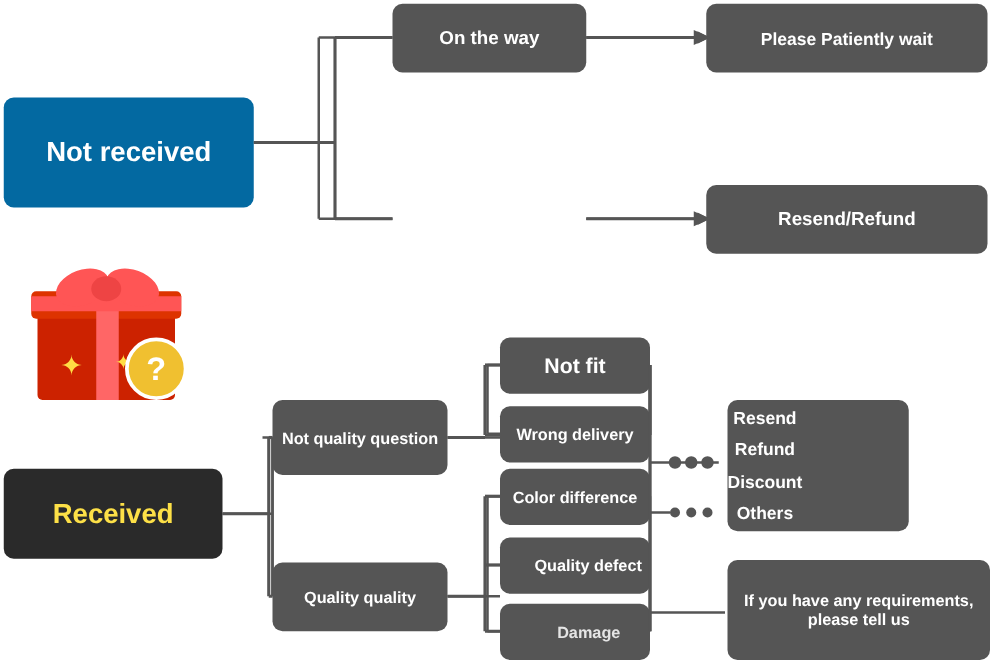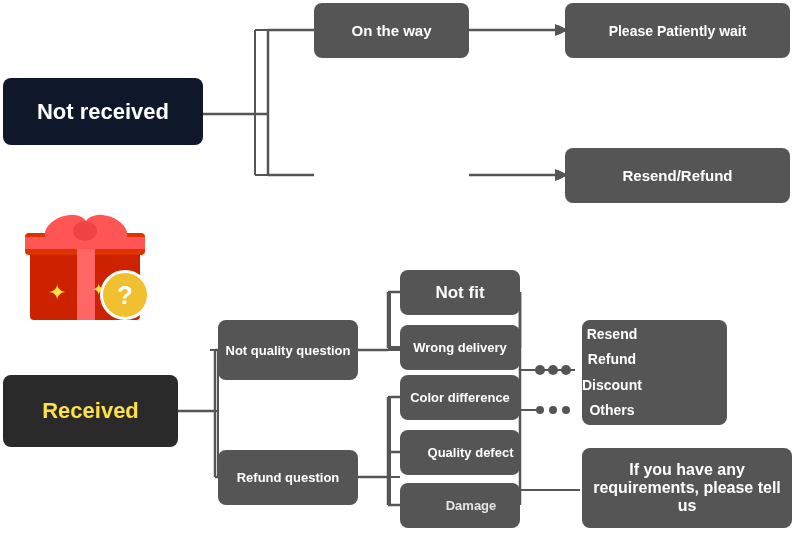--- a/index.html
+++ b/index.html
@@ -132,21 +132,21 @@
     <circle cx="566" cy="410" r="4" fill="#555"></circle>
     <line x1="520" y1="410" x2="536" y2="410" stroke="#555" stroke-width="2"></line>
     <line x1="520" y1="397" x2="520" y2="505" stroke="#555" stroke-width="2"></line>
     <line x1="520" y1="397" x2="520" y2="397" stroke="#555" stroke-width="1"></line>
 
     <line x1="520" y1="292" x2="520" y2="505" stroke="#555" stroke-width="2"></line>
     <line x1="520" y1="292" x2="400" y2="292" stroke="#555" stroke-width="1" stroke-dasharray="0"></line>
 
   </svg>
 
-  <div class="box box-large" style="left:3px; top:78px; width:200px; height:67px; font-size:22px; border-radius:8px; background:#0f172a; color:#fff; font-weight:bold; display:flex; align-items:center; justify-content:center; position:absolute;">Not received</div>
+  <div class="box box-large" style="left:3px; top:78px; width:200px; height:88px; font-size:22px; border-radius:8px; background:#0369a1; color:#fff; font-weight:bold; display:flex; align-items:center; justify-content:center; position:absolute;">Not received</div>
 
   <div class="box box-dark" style="left:314px; top:3px; width:155px; height:55px; font-size:15px; border-radius:8px; background:#555; color:#fff; font-weight:bold; display:flex; align-items:center; justify-content:center; position:absolute;">On the way</div>
 
   <div class="box box-dark" style="left:565px; top:3px; width:225px; height:55px; font-size:14px; border-radius:8px; background:#555; color:#fff; font-weight:bold; display:flex; align-items:center; justify-content:center; position:absolute;">Please Patiently wait</div>
 
 
   <div class="box box-dark" style="left:565px; top:148px; width:225px; height:55px; font-size:15px; border-radius:8px; background:#555; color:#fff; font-weight:bold; display:flex; align-items:center; justify-content:center; position:absolute;">Resend/Refund</div>
 
   <svg class="gift-icon" viewBox="0 0 130 130" xmlns="http://www.w3.org/2000/svg">
 
@@ -171,36 +171,36 @@
   <div class="question-badge">?</div>
 
   <div class="box box-large" style="left:3px; top:375px; width:175px; height:72px; font-size:22px; border-radius:8px; background:#2a2a2a; color:#fde047; font-weight:bold; display:flex; align-items:center; justify-content:center; position:absolute;">Received</div>
 
   <div class="box box-dark" style="left:218px; top:320px; width:140px; height:60px; font-size:13px; border-radius:8px; background:#555; color:#fff; font-weight:bold; display:flex; align-items:center; justify-content:center; text-align:center; position:absolute;">Not quality question</div>
 
   <div class="box box-dark" style="left:400px; top:270px; width:120px; height:45px; font-size:17px; border-radius:8px; background:#555; color:#fff; font-weight:bold; display:flex; align-items:center; justify-content:center; position:absolute;">Not fit</div>
 
   <div class="box box-dark" style="left:400px; top:325px; width:120px; height:45px; font-size:13px; border-radius:8px; background:#555; color:#fff; font-weight:bold; display:flex; align-items:center; justify-content:center; position:absolute;">Wrong delivery</div>
 
-  <div class="box box-dark" style="left:218px; top:450px; width:140px; height:55px; font-size:13px; border-radius:8px; background:#555; color:#fff; font-weight:bold; display:flex; align-items:center; justify-content:center; text-align:center; position:absolute;">Refund question</div>
+  <div class="box box-dark" style="left:218px; top:450px; width:140px; height:55px; font-size:13px; border-radius:8px; background:#555; color:#fff; font-weight:bold; display:flex; align-items:center; justify-content:center; text-align:center; position:absolute;">Quality quality</div>
 
   <div class="box box-dark" style="left:400px; top:375px; width:120px; height:45px; font-size:13px; border-radius:8px; background:#555; color:#fff; font-weight:bold; display:flex; align-items:center; justify-content:center; position:absolute;">Color difference</div>
 
   <div class="box box-dark" style="left:400px; top:430px; width:120px; height:45px; font-size:13px; border-radius:8px; background:#555; color:#fff; font-weight:bold; display:flex; align-items:center; justify-content:center; position:absolute;padding-left:21px;">Quality defect</div>
 
   <div class="box box-dark" style="left:400px; top:483px; width:120px; height:45px; font-size:13px; border-radius:8px; background:#555; color:#e5e5e5; font-weight:bold; display:flex; align-items:center; justify-content:center; position:absolute;padding-left:22px;">Damage</div>
 
   <div class="box box-dark" style="left:582px; top:320px; width:145px; height:105px; font-size:14px; border-radius:8px; background:#555; color:#fff; font-weight:bold; display:flex; align-items:flex-start; justify-content:center; text-align:center; line-height:1.7; position:absolute; flex-direction:column;">
     <span style="white-space:pre-line; line-height:1.8;">Resend
 Refund
 Discount
 Others</span>
   </div>
 
-  <div class="box box-dark" style="left:582px; top:448px; width:210px; height:80px; font-size:16px; border-radius:8px; background:#555; color:#fff; font-weight:bold; display:flex; align-items:center; justify-content:center; text-align:center; padding:8px; position:absolute;">
+  <div class="box box-dark" style="left:582px; top:448px; width:210px; height:80px; font-size:13px; border-radius:8px; background:#555; color:#fff; font-weight:bold; display:flex; align-items:center; justify-content:center; text-align:center; padding:8px; position:absolute;">
     <span>If you have any requirements, please tell us</span>
   </div>
 
   <svg style="position:absolute;top:0;left:0;width:800px;height:533px;pointer-events:none;">
 
     <line x1="203" y1="114" x2="268" y2="114" stroke="#555" stroke-width="2.5"></line>
 
     <line x1="268" y1="30" x2="268" y2="175" stroke="#555" stroke-width="2.5"></line>
 
     <line x1="268" y1="30" x2="314" y2="30" stroke="#555" stroke-width="2.5"></line>

